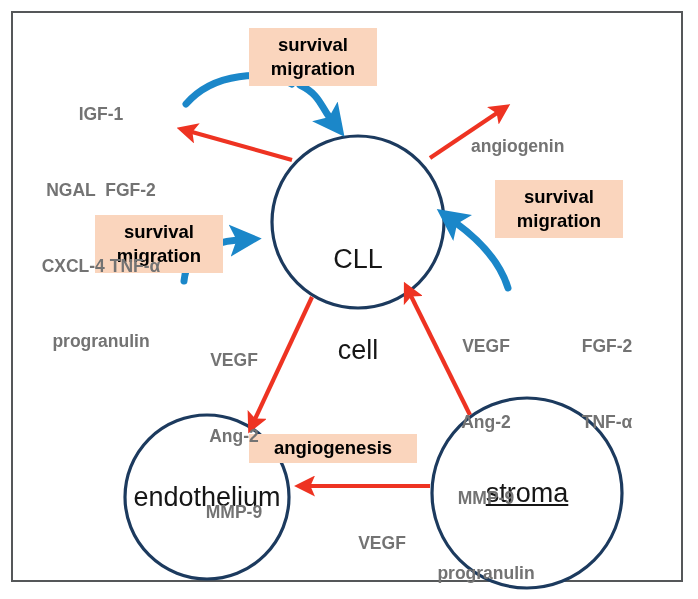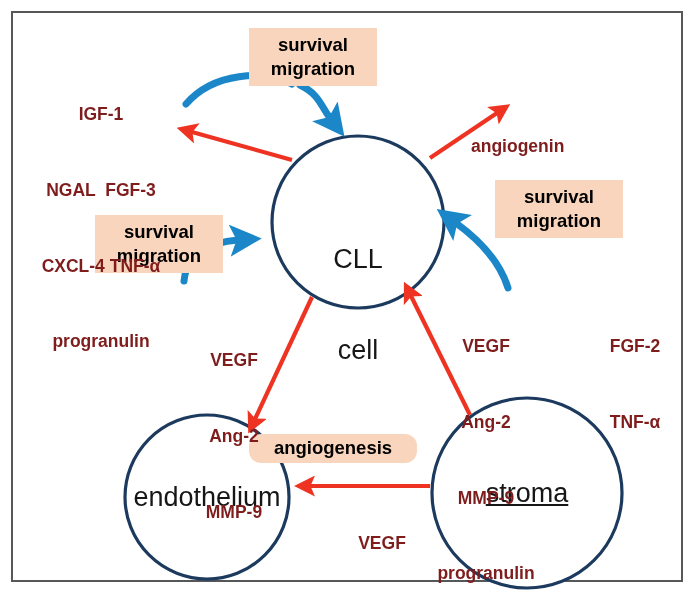--- a/index.html
+++ b/index.html
@@ -66,25 +66,24 @@
     text-align: left;
     white-space: pre;
     display: flex;
     align-items: center;
     justify-content: center;
     box-sizing: border-box;
   }
   .tag.single {
     font-size: 18.5px;
     padding: 2px 9px;
-    border-radius: 12px;
   }
   .mol {
     position: absolute;
-    color: #7f1d1d;
+    color: #737373;
     font-family: "Liberation Sans", sans-serif;
     font-weight: bold;
     font-size: 17.5px;
     line-height: 1.44;
     white-space: pre;
   }
   .mol.c { text-align: center; }
   .mol.l { text-align: left; }
 </style>
 </head>
@@ -148,21 +147,21 @@
     <span>survival</span>
     <span>migration</span>
   </div>
 
   <div class="tag single" style="left:249px; top:434px; width:168px; height:29px;">
     <span>angiogenesis</span>
   </div>
 
   <div class="mol c" style="left:6px; top:52px; width:190px;">
     <div>IGF-1</div>
-    <div>NGAL  FGF-3</div>
+    <div>NGAL  FGF-2</div>
     <div>CXCL-4 TNF-α</div>
     <div>progranulin</div>
   </div>
 
   <div class="mol l" style="left:459px; top:84px; width:170px;margin-left:12px;">
     <div>angiogenin</div>
   </div>
 
   <div class="mol c" style="left:182px; top:298px; width:104px;">
     <div>VEGF</div>
@@ -170,21 +169,21 @@
     <div>MMP-9</div>
   </div>
 
   <div class="mol c" style="left:427px; top:284px; width:118px;">
     <div>VEGF</div>
     <div>Ang-2</div>
     <div>MMP-9</div>
     <div>progranulin</div>
   </div>
 
-  <div class="mol c" style="left:571px; top:284px; width:128px;">
+  <div class="mol c" style="left:543px; top:284px; width:128px;">
     <div>FGF-2</div>
     <div>TNF-α</div>
   </div>
 
   <div class="mol c" style="left:330px; top:481px; width:104px;">
     <div>VEGF</div>
     
     
   </div>
 </div>

